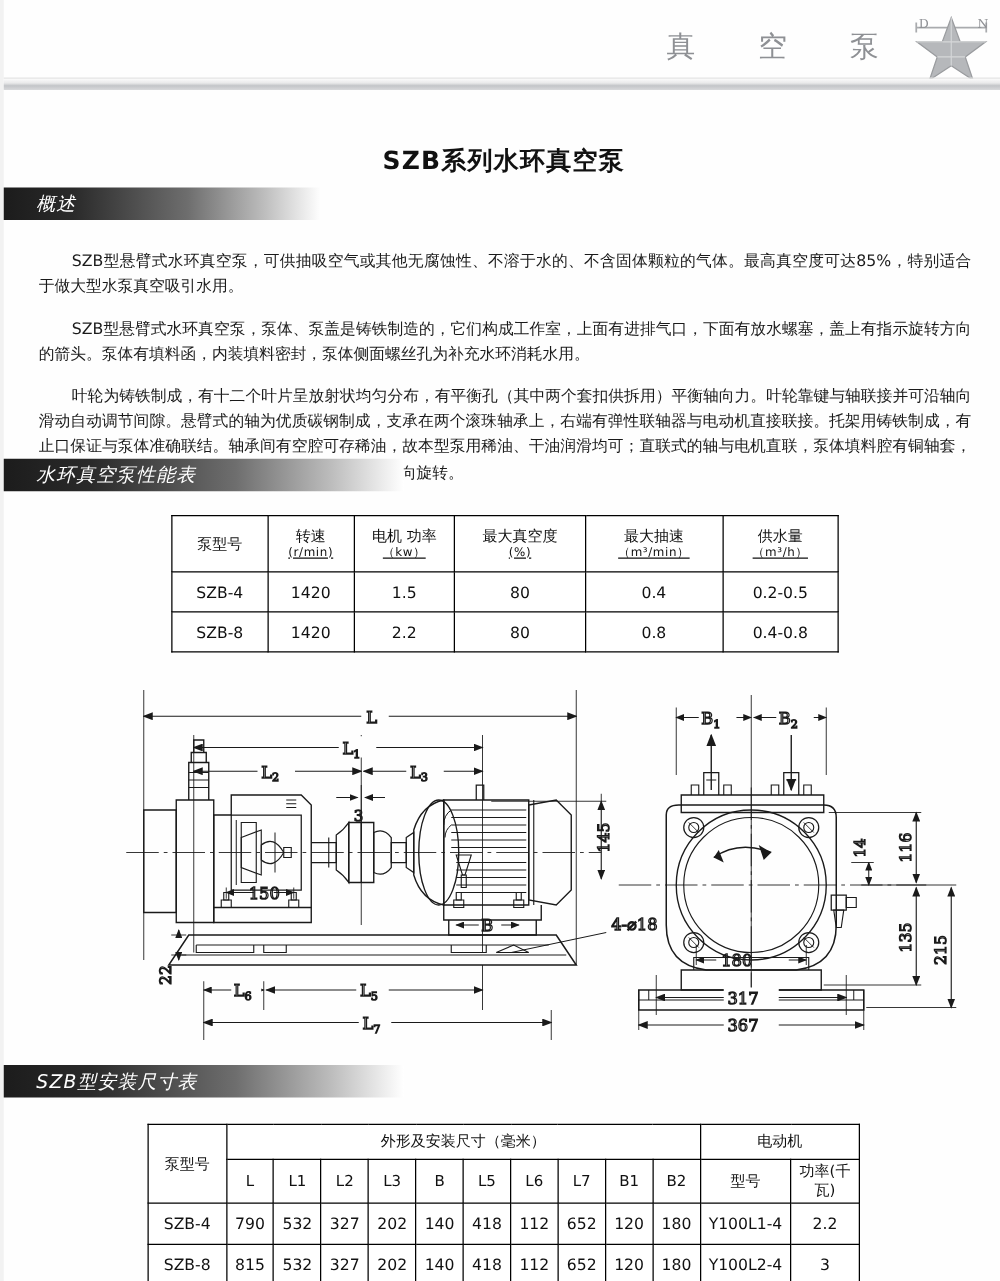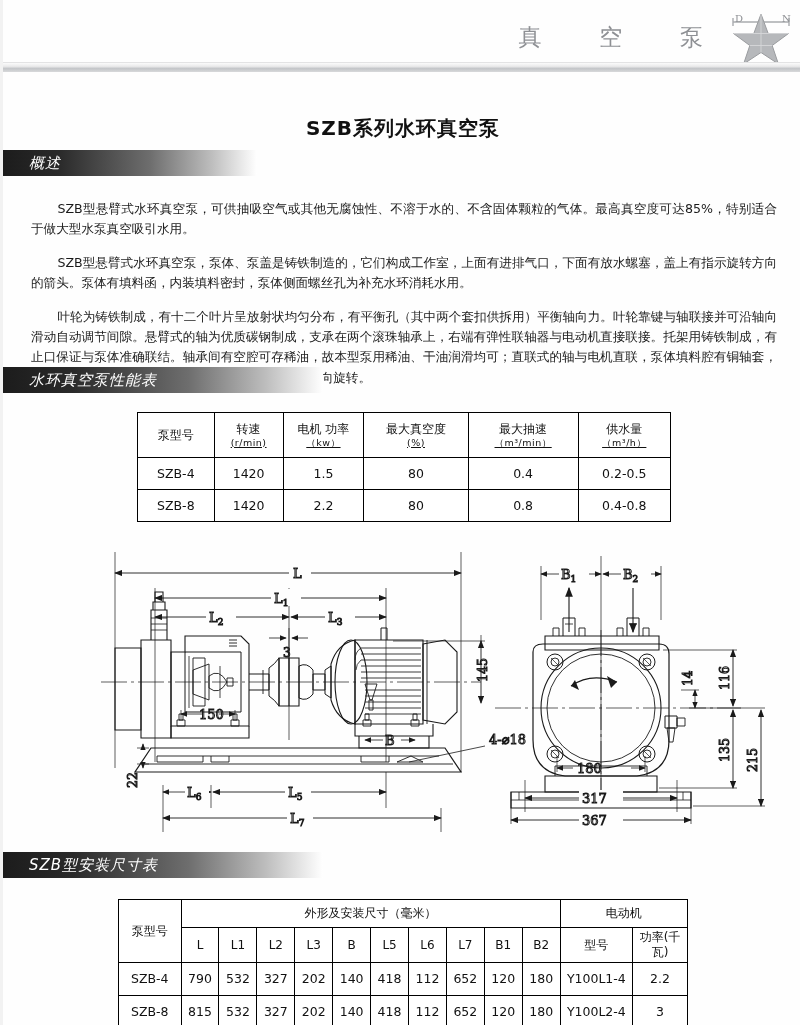--- a/index.html
+++ b/index.html
@@ -31,21 +31,21 @@
     width: 800px; height: 80px;
   }
   .masthead-title {
     position: absolute;
     right: 78px; top: 22px;
     font-size: 23px;
     letter-spacing: 22px;
     color: #8e9094;
     font-weight: 500;
     white-space: nowrap;
-    font-family: Liberation Mono, monospace;
+    font-family: Liberation Sans, sans-serif;
   }
   .compass-logo {
     position: absolute;
     right: 6px; top: 8px;
     width: 72px; height: 56px;
   }
   .header-rule {
     position: absolute;
     left: 0; top: 62px;
     width: 800px; height: 9px;

